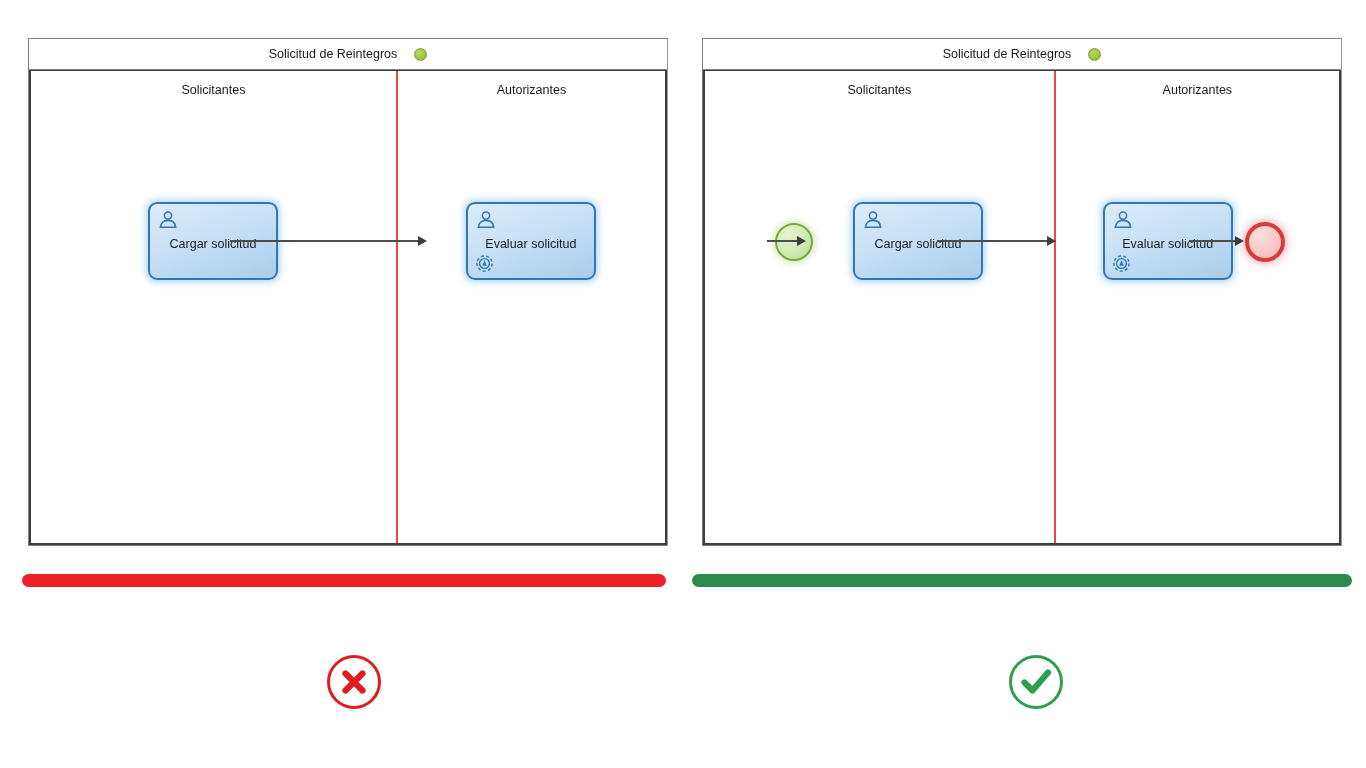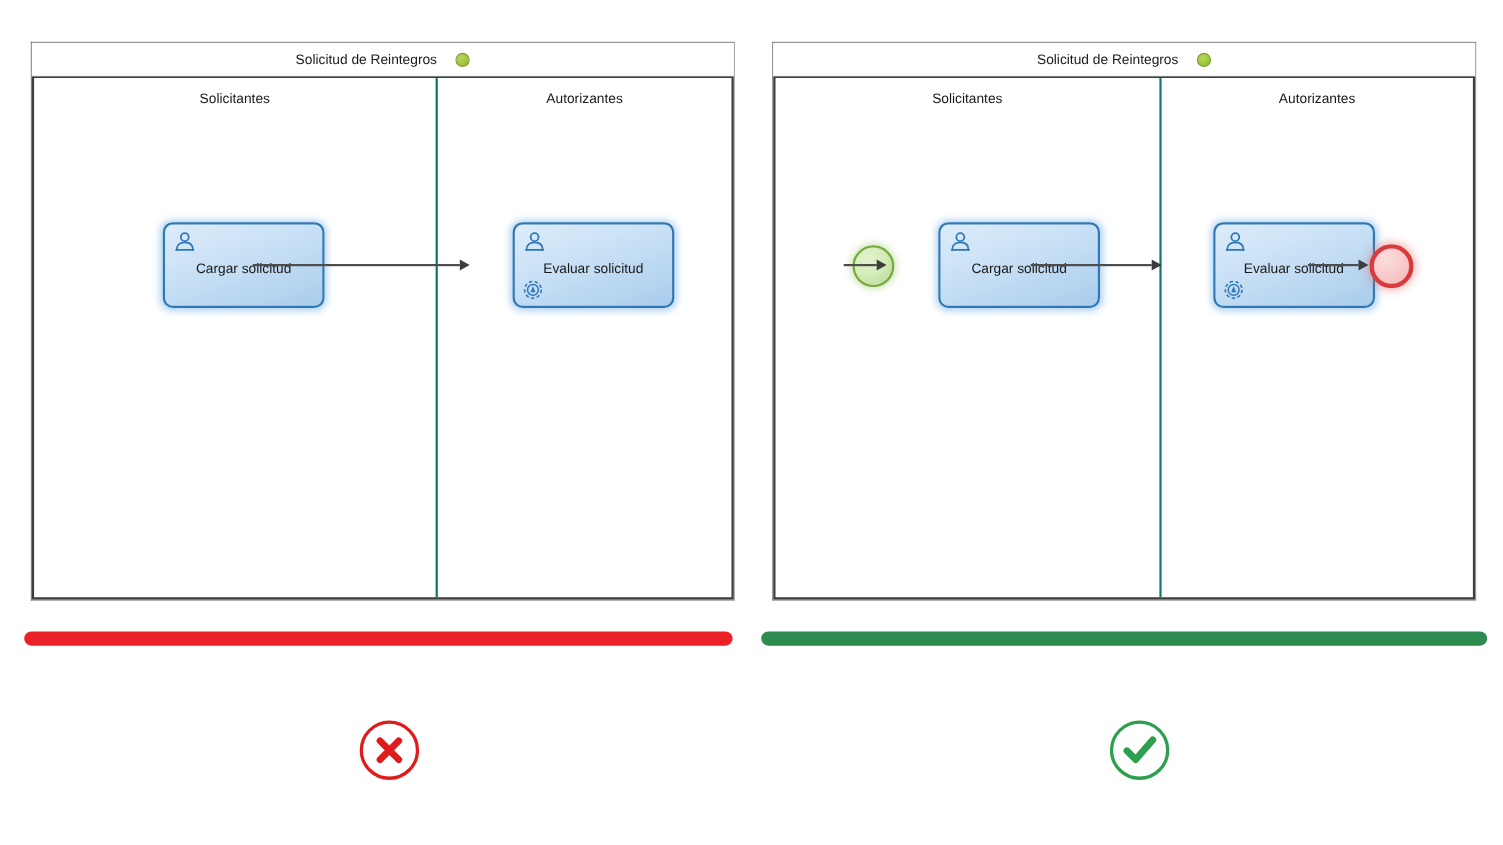--- a/index.html
+++ b/index.html
@@ -65,37 +65,37 @@
     border-right: 2px solid #3d3d3d;
     border-bottom: 2px solid #3d3d3d;
     display: flex;
   }
   .lane {
     position: relative;
     height: 100%;
     box-sizing: border-box;
     margin-left: 48px;
   }
-  .lane + .lane { border-left: 2px solid #0f766e; }
+  .lane + .lane { border-left: 2px solid #ef4444; }
   .lane-title {
     position: absolute;
     top: 12px;
     left: 0;
     right: 0;
     text-align: center;
     font-size: 12.5px;
     color: #1a1a1a;
     white-space: nowrap;
   }
 
   
   .task {
     position: absolute;
     box-sizing: border-box;
-    width: 147px;
+    width: 130px;
     height: 78px;
     border-radius: 9px;
     border: 2px solid #2f77b5;
     background: linear-gradient(160deg, #dcecfa 0%, #cbe2f6 38%, #a9cdec 100%);
     box-shadow: 0 0 7px 2px rgba(110,175,230,0.55);
   }
   .task-label {
     position: absolute;
     left: 5px;
     right: 5px;

